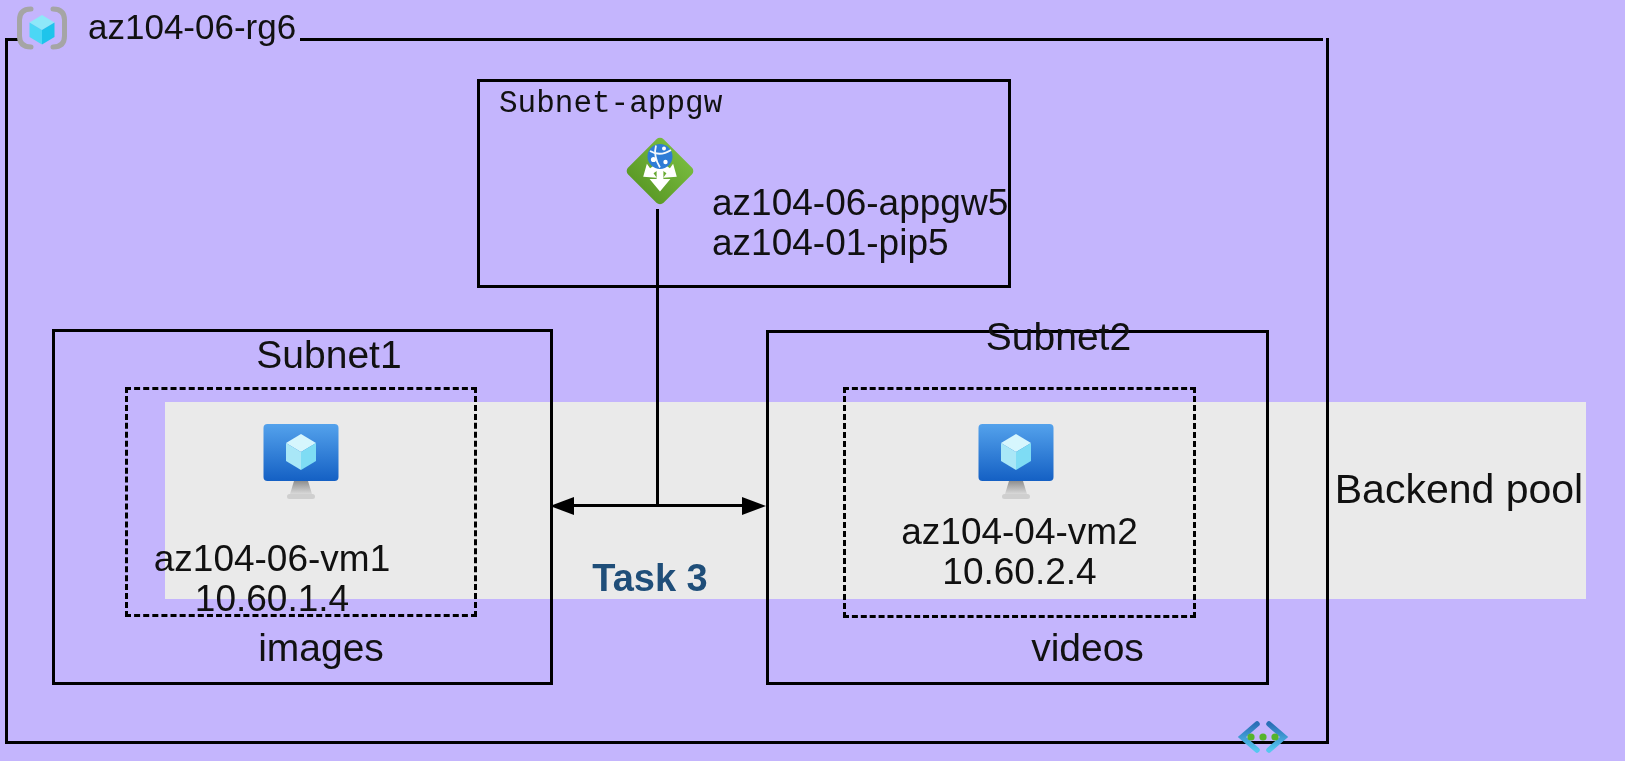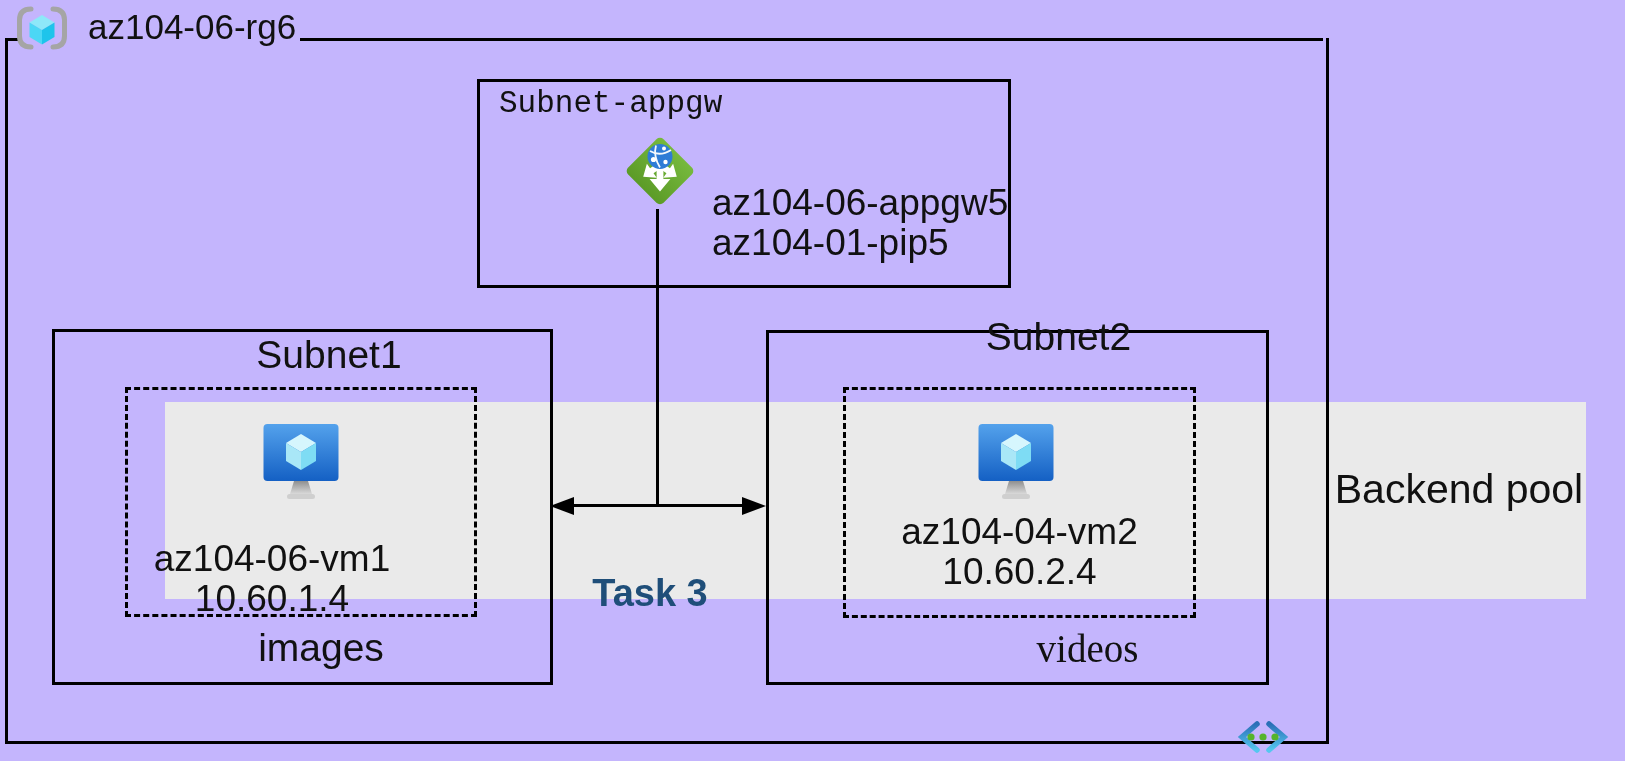--- a/index.html
+++ b/index.html
@@ -20,41 +20,41 @@
   .gwbox-label{left:499px;top:86px;font-size:31px;z-index:3;font-family:Liberation Mono, monospace;}
   .gw-icon{left:620px;top:131px;z-index:3;}
   .gw-text{left:712px;top:141px;font-size:37px;line-height:40px;z-index:3;white-space:nowrap;margin-top:42px;}
   
   .vline{left:656px;top:209px;width:3px;height:298px;background:#000;z-index:2;}
   .hline{left:560px;top:504px;width:196px;height:3px;background:#000;z-index:2;}
   .head-l{left:550px;top:497px;width:0;height:0;border-top:9px solid transparent;
           border-bottom:9px solid transparent;border-right:24px solid #000;z-index:2;}
   .head-r{left:742px;top:497px;width:0;height:0;border-top:9px solid transparent;
           border-bottom:9px solid transparent;border-left:24px solid #000;z-index:2;}
-  .task{left:555px;top:572px;width:190px;text-align:center;font-size:38px;font-weight:bold;
+  .task{left:555px;top:557px;width:190px;text-align:center;font-size:38px;font-weight:bold;
         color:#1f4e79;z-index:3;}
   
   .snbox{border:3px solid #000;background:transparent;z-index:2;}
   .sn1{left:52px;top:329px;width:495px;height:350px;}
   .sn2{left:766px;top:330px;width:497px;height:349px;}
   .sn-title{font-size:39px;text-align:center;z-index:3;padding-left:28px;}
   .sn1-title{left:52px;top:333px;width:498px;}
   .sn2-title{left:766px;top:315px;width:529px;}
   .dashed{border:3px dashed #000;z-index:2;}
   .dz1{left:125px;top:387px;width:346px;height:224px;}
   .dz2{left:843px;top:387px;width:347px;height:225px;}
   .vm-icon{z-index:3;}
   .vm1-icon{left:263px;top:424px;}
   .vm2-icon{left:978px;top:424px;}
   .vm-text{font-size:37px;line-height:40px;text-align:center;z-index:3;}
   .vm1-text{left:125px;top:499px;width:294px;margin-top:40px;}
   .vm2-text{left:843px;top:512px;width:353px;}
   .store-label{font-size:39px;text-align:center;z-index:3;padding-left:20px;}
   .store1{left:52px;top:626px;width:498px;}
-  .store2{left:766px;top:626px;width:603px;font-family:Liberation Serif, serif;}
+  .store2{left:766px;top:626px;width:603px;}
   
   .pool-label{left:1332px;top:466px;width:254px;text-align:center;font-size:41px;z-index:2;}
   
   .vnet-icon{left:1236px;top:719px;z-index:4;}
 </style>
 </head>
 <body>
 
 <div class="canvas">
 

